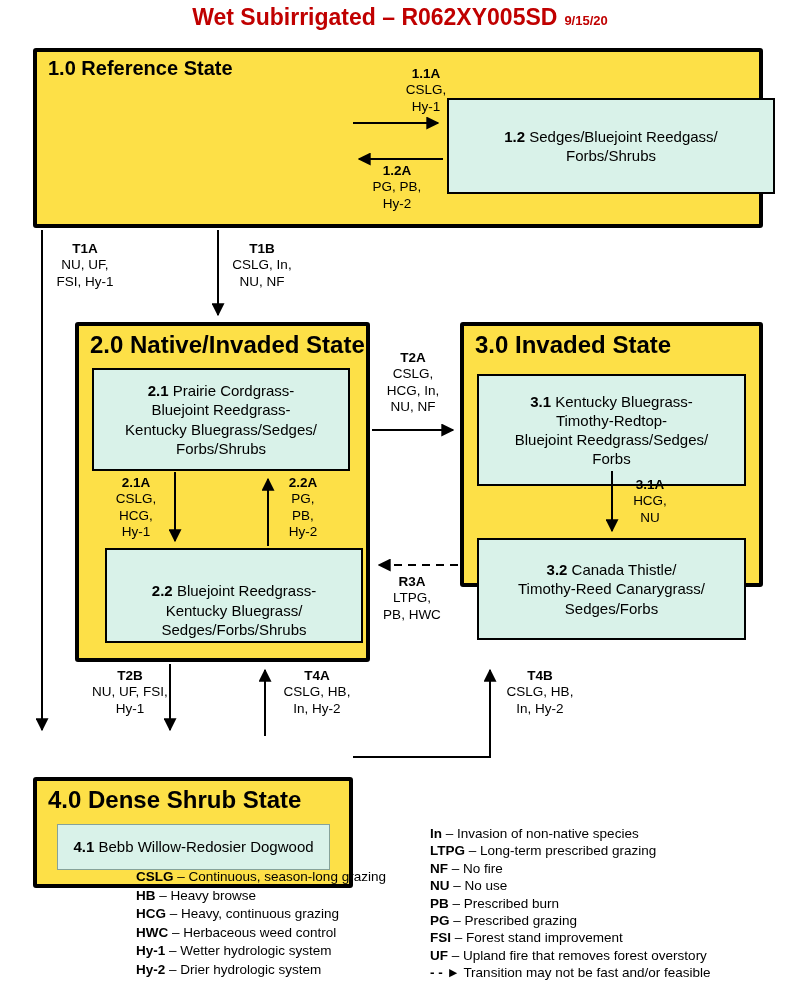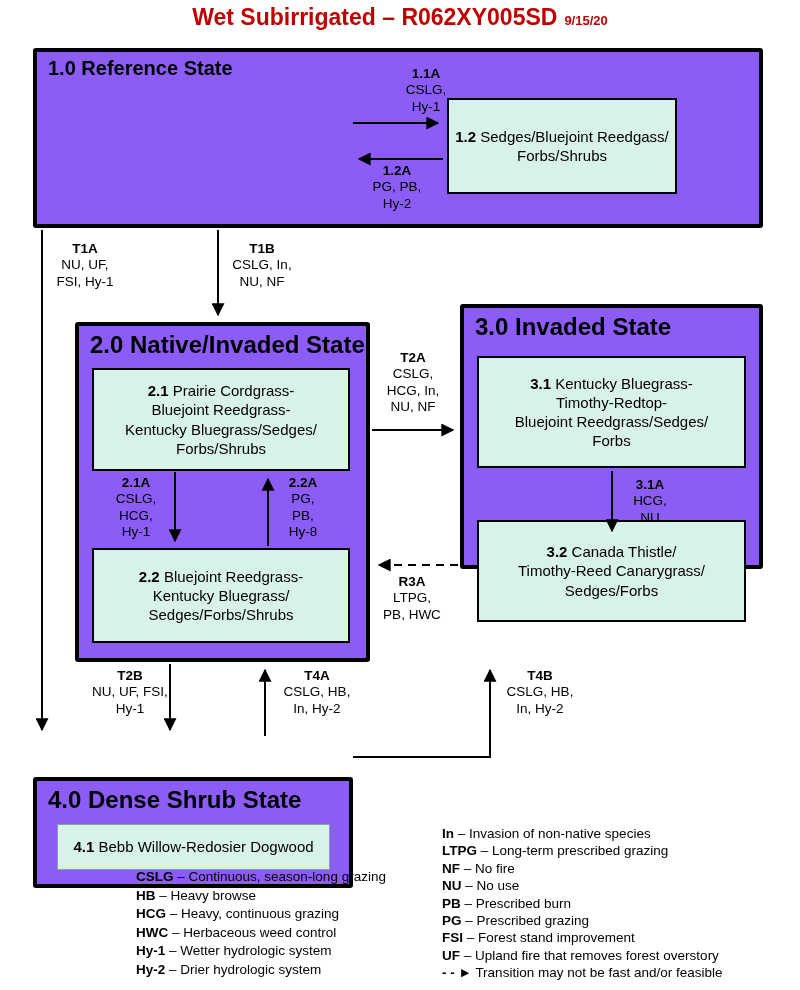--- a/index.html
+++ b/index.html
@@ -4,76 +4,76 @@
 <style>
   * { margin:0; padding:0; box-sizing:border-box; }
   html,body { background:#ffffff; }
   body { font-family:"Liberation Sans", sans-serif; color:#000; }
   .page { position:relative; width:800px; height:990px; background:#fff; overflow:hidden;border-radius:11px; }
 
   .title { position:absolute; top:4px; left:0; width:100%; text-align:center;
            color:#c00000; font-weight:bold; font-size:23px; }
   .title .date { font-size:13px; margin-left:7px; }
 
-  .state { position:absolute; border:4px solid #000; border-radius:3px; background:#8b5cf6; }
+  .state { position:absolute; border:4px solid #000; border-radius:3px; background:#fde047; }
   .state-label { position:absolute; top:5px; left:11px; font-weight:bold; font-size:24px; }
   .state-label.big { font-size:20px; }
 
   .community { position:absolute; background:#d9f2e9; border:2px solid #000;
                display:flex; align-items:center; justify-content:center;
                text-align:center; font-size:15px; line-height:1.28; padding:2px; }
   .community.thin { border:1px solid #86a29a; }
   .ml { white-space:pre-line; }
 
   .tlabel { position:absolute; transform:translateX(-50%); text-align:center;
             font-size:13.5px; line-height:1.22; }
   .tlabel b { display:block; }
 
   .legend { position:absolute; font-size:13.5px; }
   .legend-row { white-space:nowrap; }
-  .legend-right .legend-row { line-height:17.4px;margin-left:12px; }
+  .legend-right .legend-row { line-height:17.4px; }
   .legend-left  .legend-row { line-height:18.6px; }
 
   svg.arrows { position:absolute; left:0; top:0; width:800px; height:990px;
                pointer-events:none; }
   svg.arrows line, svg.arrows polyline { stroke:#000; stroke-width:2; fill:none; }
 </style>
 </head>
 <body>
 
 <div class="page">
 
   <div class="title">
     <span>Wet Subirrigated – R062XY005SD</span><span class="date">9/15/20</span>
   </div>
 
   <div class="state" style="left:33px;top:48px;width:730px;height:180px;">
     <div class="state-label big">1.0 Reference State</div>
-    <div class="community" style="left:410px;top:46px;width:230px;height:96px;">
+    <div class="community" style="left:410px;top:46px;width:328px;height:96px;">
       <div><b>1.2</b><span class="ml"> Sedges/Bluejoint Reedgass/
 Forbs/Shrubs</span></div>
     </div>
   </div>
 
   <div class="state" style="left:75px;top:322px;width:295px;height:340px;">
     <div class="state-label">2.0 Native/Invaded State</div>
     <div class="community" style="left:13px;top:42px;width:258px;height:103px;">
       <div><b>2.1</b><span class="ml"> Prairie Cordgrass-
 Bluejoint Reedgrass-
 Kentucky Bluegrass/Sedges/
 Forbs/Shrubs</span></div>
     </div>
-    <div class="community" style="left:13px;top:222px;width:258px;height:95px;">
+    <div class="community" style="left:26px;top:222px;width:258px;height:95px;align-items:flex-end;">
       <div><b>2.2</b><span class="ml"> Bluejoint Reedgrass-
 Kentucky Bluegrass/
 Sedges/Forbs/Shrubs</span></div>
     </div>
   </div>
 
-  <div class="state" style="left:460px;top:304px;width:303px;height:265px;">
+  <div class="state" style="left:460px;top:322px;width:303px;height:265px;">
     <div class="state-label">3.0 Invaded State</div>
     <div class="community" style="left:13px;top:32px;width:269px;height:112px;margin-top:16px;">
       <div><b>3.1</b><span class="ml"> Kentucky Bluegrass-
 Timothy-Redtop-
 Bluejoint Reedgrass/Sedges/
 Forbs</span></div>
     </div>
     <div class="community" style="left:13px;top:212px;width:269px;height:102px;">
       <div><b>3.2</b><span class="ml"> Canada Thistle/
 Timothy-Reed Canarygrass/
@@ -131,21 +131,21 @@
   <div class="tlabel" style="left:136px;top:475px;">
     <b>2.1A</b>
     <span class="ml">CSLG,
 HCG,
 Hy-1</span>
   </div>
   <div class="tlabel" style="left:303px;top:475px;">
     <b>2.2A</b>
     <span class="ml">PG,
 PB,
-Hy-8</span>
+Hy-2</span>
   </div>
   <div class="tlabel" style="left:413px;top:350px;">
     <b>T2A</b>
     <span class="ml">CSLG,
 HCG, In,
 NU, NF</span>
   </div>
   <div class="tlabel" style="left:650px;top:477px;">
     <b>3.1A</b>
     <span class="ml">HCG,

